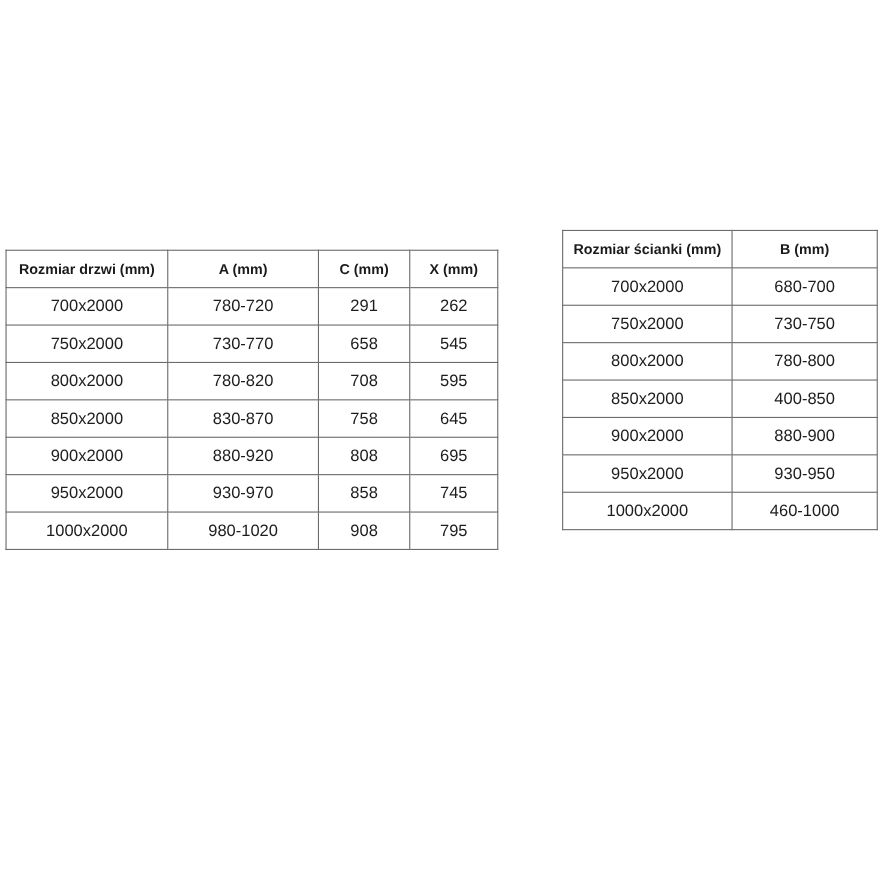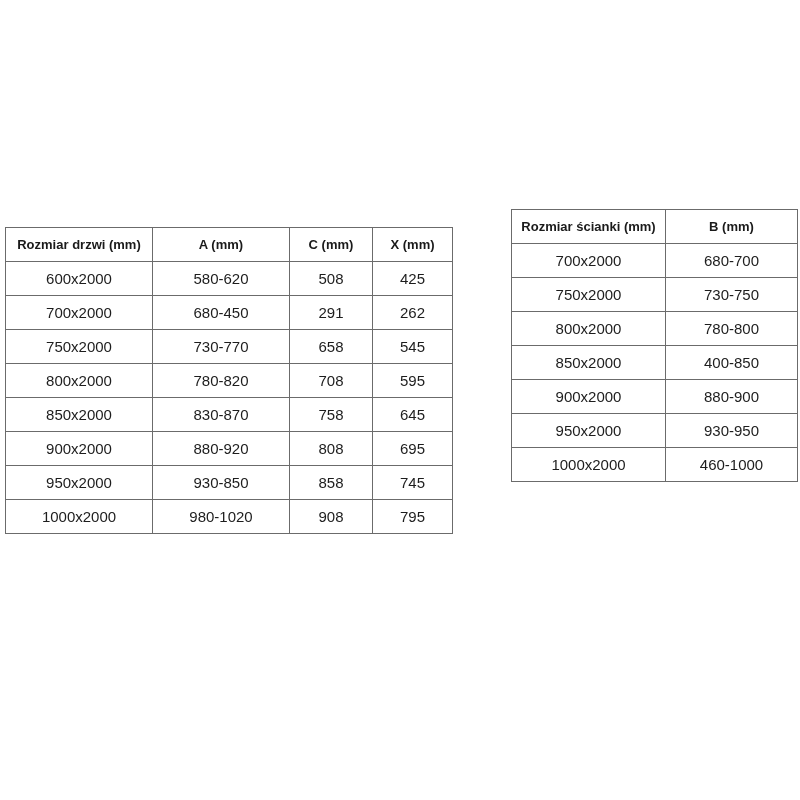--- a/index.html
+++ b/index.html
@@ -59,28 +59,22 @@
     <thead>
       <tr>
         <th>Rozmiar drzwi (mm)</th>
         <th>A (mm)</th>
         <th>C (mm)</th>
         <th>X (mm)</th>
       </tr>
     </thead>
     <tbody>
       <tr>
-        <td>600x2000</td>
-        <td>580-620</td>
-        <td>508</td>
-        <td>425</td>
-      </tr>
-      <tr>
         <td>700x2000</td>
-        <td>680-450</td>
+        <td>780-720</td>
         <td>291</td>
         <td>262</td>
       </tr>
       <tr>
         <td>750x2000</td>
         <td>730-770</td>
         <td>658</td>
         <td>545</td>
       </tr>
       <tr>
@@ -96,21 +90,21 @@
         <td>645</td>
       </tr>
       <tr>
         <td>900x2000</td>
         <td>880-920</td>
         <td>808</td>
         <td>695</td>
       </tr>
       <tr>
         <td>950x2000</td>
-        <td>930-850</td>
+        <td>930-970</td>
         <td>858</td>
         <td>745</td>
       </tr>
       <tr>
         <td>1000x2000</td>
         <td>980-1020</td>
         <td>908</td>
         <td>795</td>
       </tr>
     </tbody>

